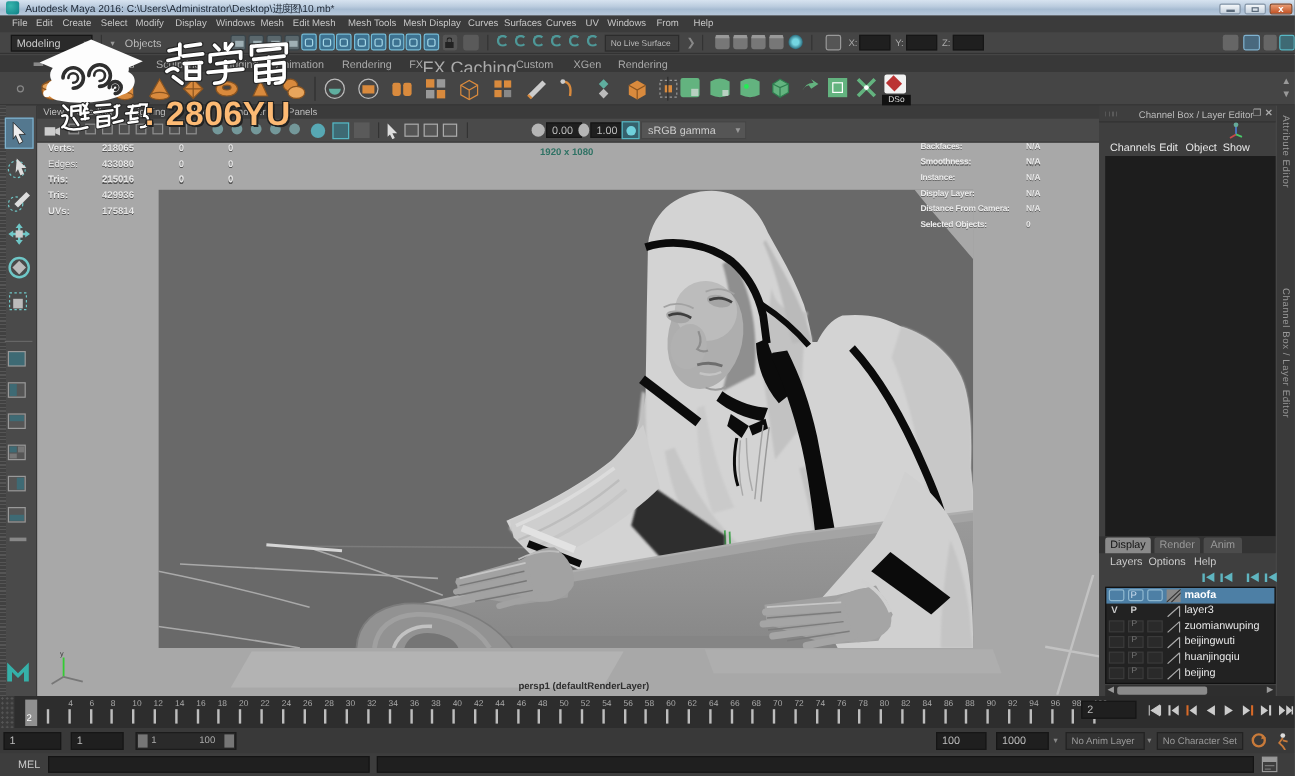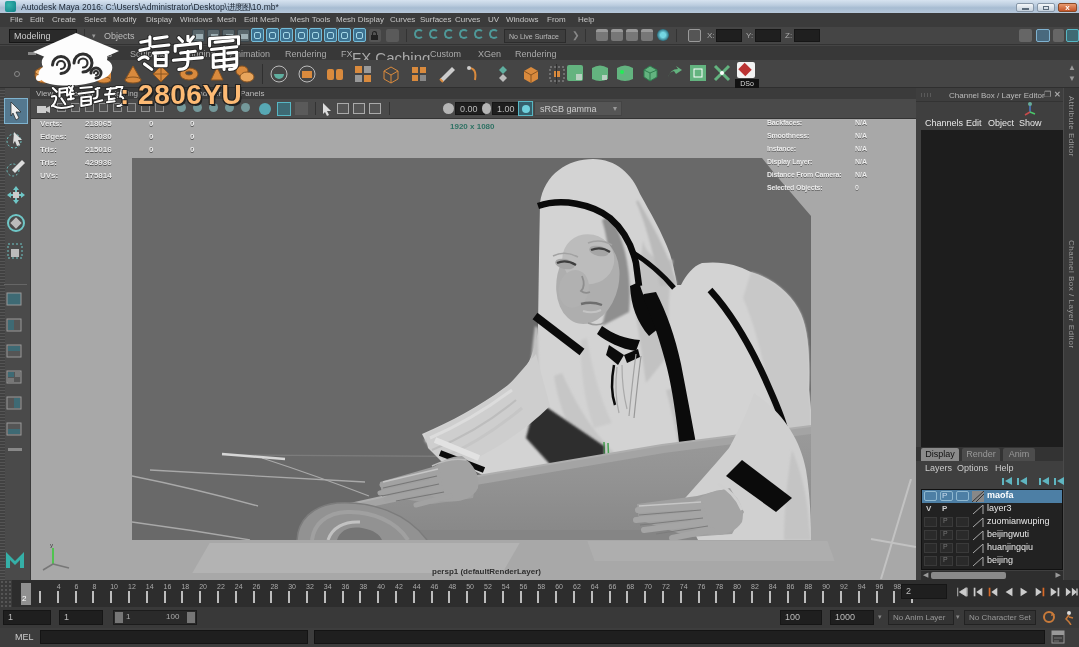--- a/index.html
+++ b/index.html
@@ -354,21 +354,21 @@
 <div class="abs" style="left:31px;top:119px;width:885px;height:461px;background:#a8a8a8">
     <div class="abs" style="left:170px;top:424px;width:310px;height:30px;background:#b3b3b3;transform:skewX(-30deg)"></div>
     <div class="abs" style="left:560px;top:422px;width:240px;height:20px;background:#aeaeae;transform:skewX(20deg)"></div>
     <svg class="abs" style="left:820px;top:360px" width="65px" height="100">
       <path d="M60 0 30 100M20 60l45 8" stroke="#c2c2c2" stroke-width="2" fill="none"></path>
     </svg>
     <span class="abs" style="left:9px;top:0px;font-size:8px;font-weight:bold;color:#e8e8e8;text-shadow:0 1px 0 #555">Verts:</span>
     <span class="abs" style="left:54px;top:0px;font-size:8px;font-weight:bold;color:#e8e8e8;text-shadow:0 1px 0 #555">218065</span>
     <span class="abs" style="left:118px;top:0px;font-size:8px;font-weight:bold;color:#e8e8e8;text-shadow:0 1px 0 #555">0</span>
     <span class="abs" style="left:159px;top:0px;font-size:8px;font-weight:bold;color:#e8e8e8;text-shadow:0 1px 0 #555">0</span>
-    <span class="abs" style="left:9px;top:13px;font-size:8px;font-weight:bold;color:#e8e8e8;text-shadow:0 1px 0 #555">Edges:</span>
+    <span class="abs" style="left:9px;top:13px;font-size:8px;font-weight:normal;color:#e8e8e8;text-shadow:0 1px 0 #555">Edges:</span>
     <span class="abs" style="left:54px;top:13px;font-size:8px;font-weight:bold;color:#e8e8e8;text-shadow:0 1px 0 #555">433080</span>
     <span class="abs" style="left:118px;top:13px;font-size:8px;font-weight:bold;color:#e8e8e8;text-shadow:0 1px 0 #555">0</span>
     <span class="abs" style="left:159px;top:13px;font-size:8px;font-weight:bold;color:#e8e8e8;text-shadow:0 1px 0 #555">0</span>
     <span class="abs" style="left:9px;top:26px;font-size:8px;font-weight:bold;color:#e8e8e8;text-shadow:0 1px 0 #555">Tris:</span>
     <span class="abs" style="left:54px;top:26px;font-size:8px;font-weight:bold;color:#e8e8e8;text-shadow:0 1px 0 #555">215016</span>
     <span class="abs" style="left:118px;top:26px;font-size:8px;font-weight:bold;color:#e8e8e8;text-shadow:0 1px 0 #555">0</span>
     <span class="abs" style="left:159px;top:26px;font-size:8px;font-weight:bold;color:#e8e8e8;text-shadow:0 1px 0 #555">0</span>
     <span class="abs" style="left:9px;top:39px;font-size:8px;font-weight:bold;color:#e8e8e8;text-shadow:0 1px 0 #555">Tris:</span>
     <span class="abs" style="left:54px;top:39px;font-size:8px;font-weight:bold;color:#e8e8e8;text-shadow:0 1px 0 #555">429936</span>
     <span class="abs" style="left:118px;top:39px;font-size:8px;font-weight:bold;color:#e8e8e8;text-shadow:0 1px 0 #555">0</span>

